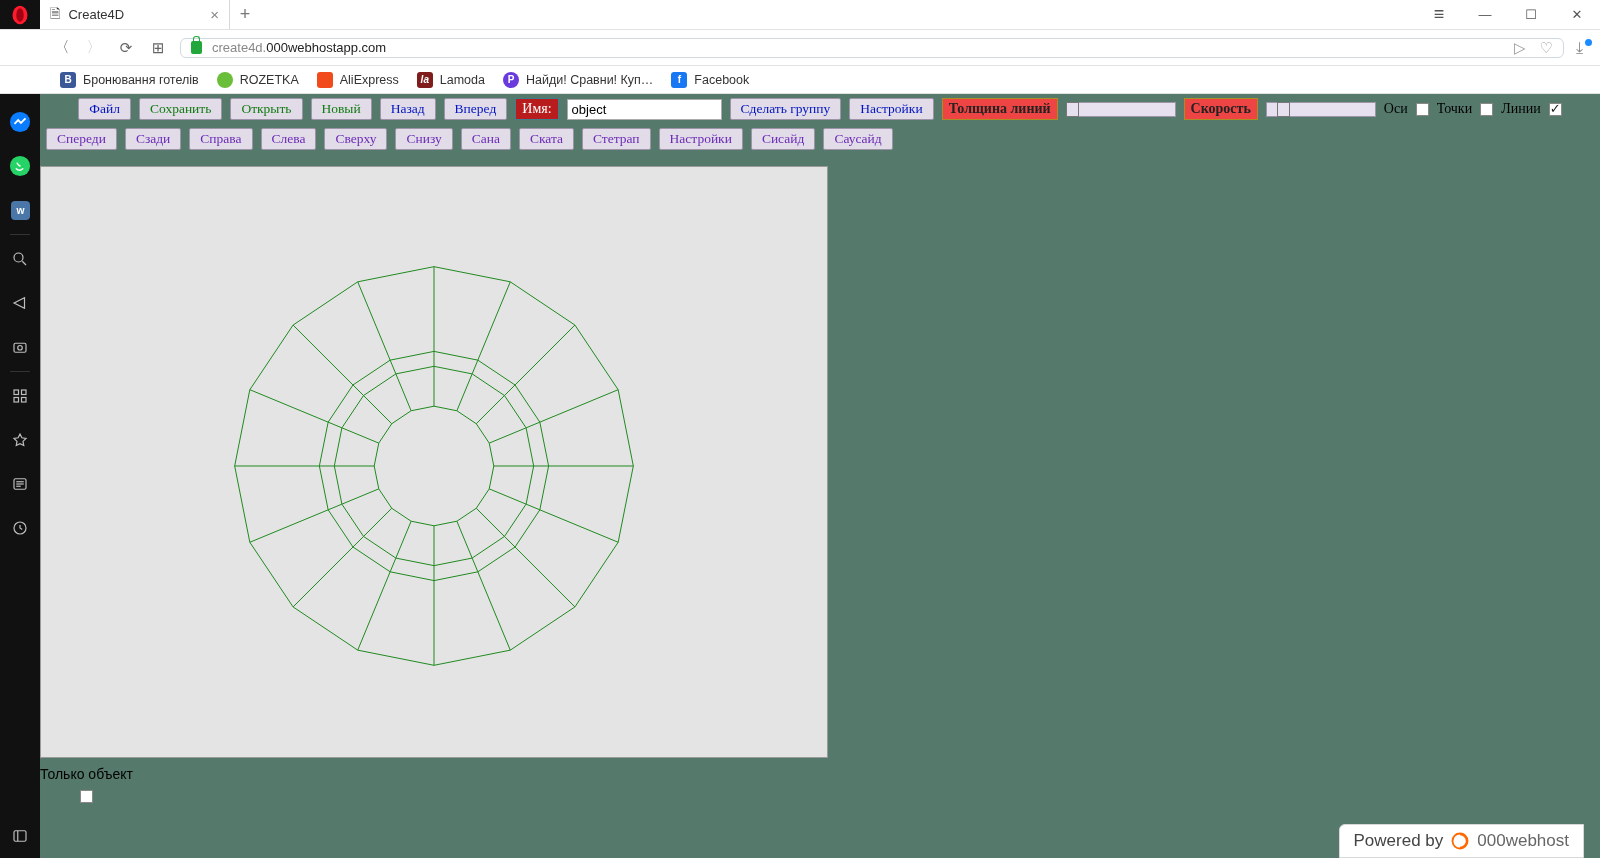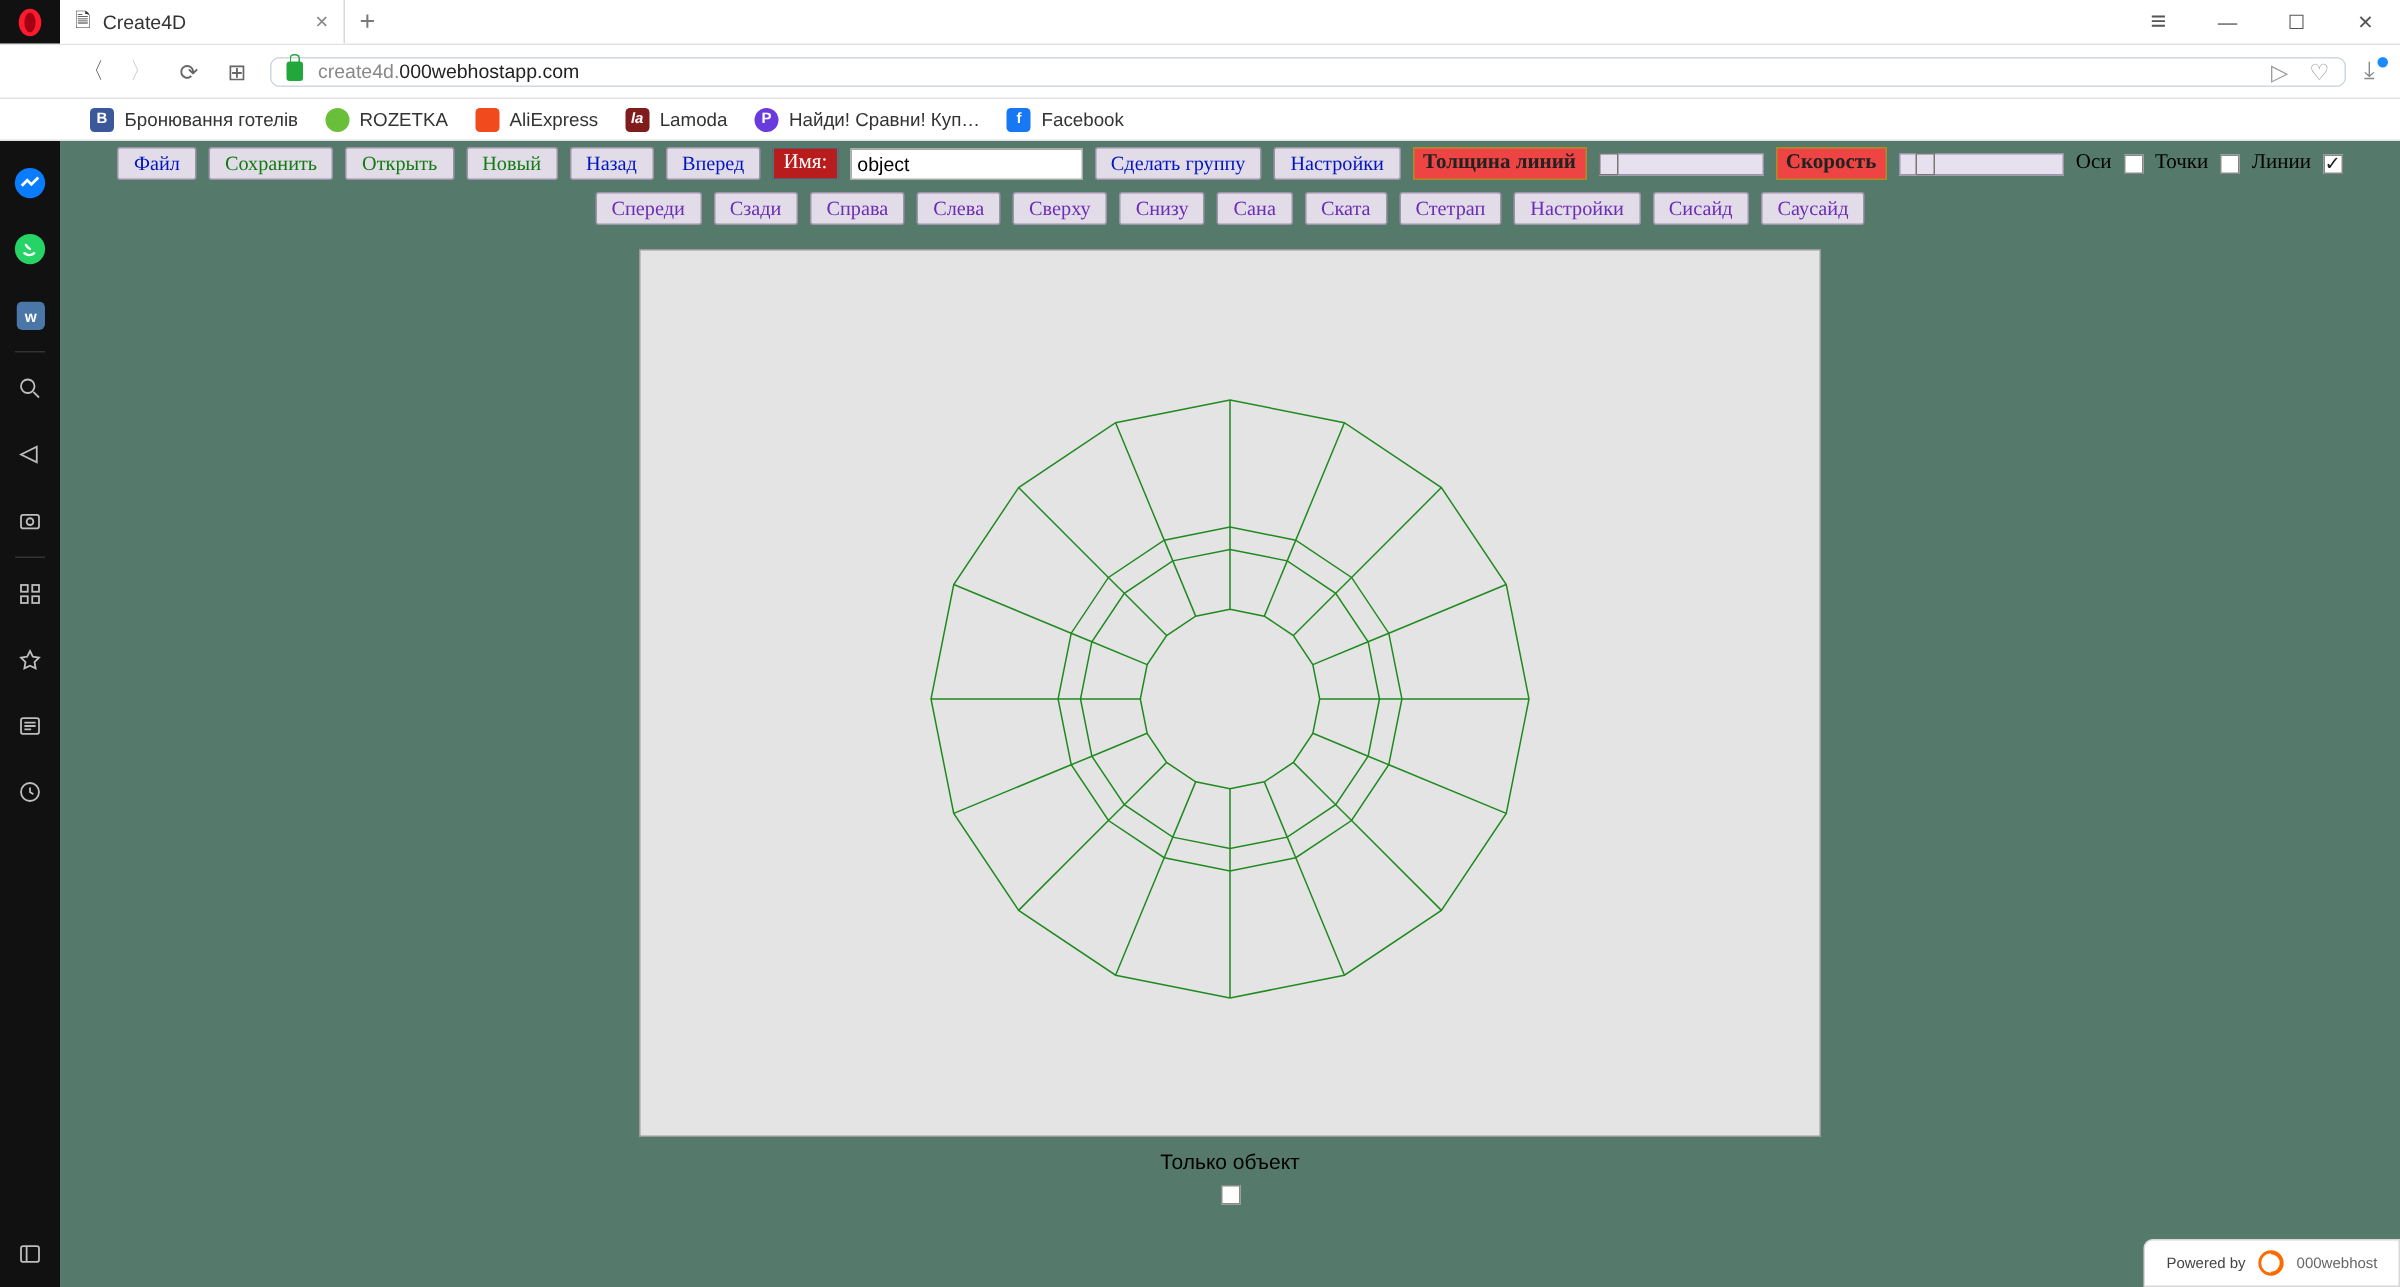--- a/index.html
+++ b/index.html
@@ -21,40 +21,40 @@
   .url-right{display:flex;align-items:center;gap:14px;color:#999;font-size:15px;margin-left:auto;}
   .dl-dot{width:7px;height:7px;border-radius:50%;background:#1a8cff;}
   .bookmarks-row{height:28px;background:#fff;display:flex;align-items:center;padding:0 10px;gap:18px;border-bottom:1px solid #e2e2e2;font-size:12.5px;color:#333;}
   .bm{display:flex;align-items:center;gap:7px;}
   .bm-ic{width:16px;height:16px;border-radius:3px;display:flex;align-items:center;justify-content:center;font-size:10px;color:#fff;font-weight:bold;}
   .content-row{flex:1;display:flex;overflow:hidden;position:relative;}
   .sidebar{width:40px;background:#111;display:flex;flex-direction:column;align-items:center;padding-top:6px;gap:0;}
   .side-ic{width:40px;height:44px;display:flex;align-items:center;justify-content:center;color:#bdbdbd;font-size:16px;}
   .side-sep{width:20px;height:1px;background:#333;margin:2px 0;}
   .side-bottom{margin-top:auto;}
-  .app-area{flex:1;background:#557a6c;display:flex;flex-direction:column;align-items:center;overflow:auto;}
+  .app-area{flex:1;background:#557a6c;display:flex;flex-direction:column;align-items:flex-start;overflow:auto;}
   .toolbar1,.toolbar2{display:flex;gap:8px;padding:4px 6px;flex-wrap:wrap;align-items:center;justify-content:center;}
   .toolbar1{width:100%;}
   .btn{background:#e2dbe8;border:1px solid #9d94aa;padding:2px 10px;font-size:13.5px;font-family:"Times New Roman",serif;cursor:pointer;border-radius:2px;}
   .btn.green{color:#107c10;font-family:Liberation Serif, serif;}
   .btn.blue{color:#0015c1;}
   .btn.purple{color:#6b2cb7;}
   .lbl{font-family:"Times New Roman",serif;font-size:14px;padding:2px 6px;}
   .lbl-name{background:#b91c1c;color:#fff;border:1px solid #3f7f8b;}
   .lbl-gold{background:#ef4444;color:#222;font-weight:bold;border:1px solid #a88f24;}
   .name-input{width:155px;height:21px;font-size:13px;padding:0 4px;border:1px solid #aaa;}
   .slider{height:15px;width:110px;background:#e7e1ef;border:1px solid #9d94aa;position:relative;}
   .slider .thumb{position:absolute;top:-1px;width:13px;height:15px;background:#e7e1ef;border:1px solid #777;}
   .chk{width:13px;height:13px;border:1px solid #888;background:#fff;display:inline-block;vertical-align:middle;position:relative;}
   .chk.on:after{content:"✓";position:absolute;top:-3px;left:0;font-size:13px;color:#222;}
   .chk-lbl{font-family:"Times New Roman",serif;font-size:14px;color:#000;}
   .canvas-wrap{margin-top:12px;}
   .canvas{width:788px;height:592px;background:#e4e4e4;border:1px solid #9a9a9a;display:block;}
   .bottom-bar{display:flex;align-items:center;gap:8px;margin-top:8px;font-family:"Times New Roman",serif;font-size:14px;color:#000;flex-direction:column;}
-  .footer{position:absolute;right:0;bottom:0;background:#fff;border:1px solid #d8d8d8;border-radius:6px 0 0 0;padding:6px 14px;display:flex;align-items:center;gap:8px;font-size:10px;color:#444;}
+  .footer{position:absolute;right:16px;bottom:0;background:#fff;border:1px solid #d8d8d8;border-radius:6px 0 0 0;padding:6px 14px;display:flex;align-items:center;gap:8px;font-size:17px;color:#444;}
   .svg-ic{width:18px;height:18px;display:block;stroke:#bdbdbd;fill:none;stroke-width:1.6;}
   .circle-ic{width:22px;height:22px;}
 </style>
 </head>
 <body>
 
 <div class="title-bar">
   <div style="width:40px;background:#111;display:flex;align-items:center;justify-content:center;">
     <svg viewBox="0 0 24 24" width="20" height="20">
         <ellipse cx="12" cy="12" rx="9" ry="11" fill="#ff1b2d"></ellipse>

